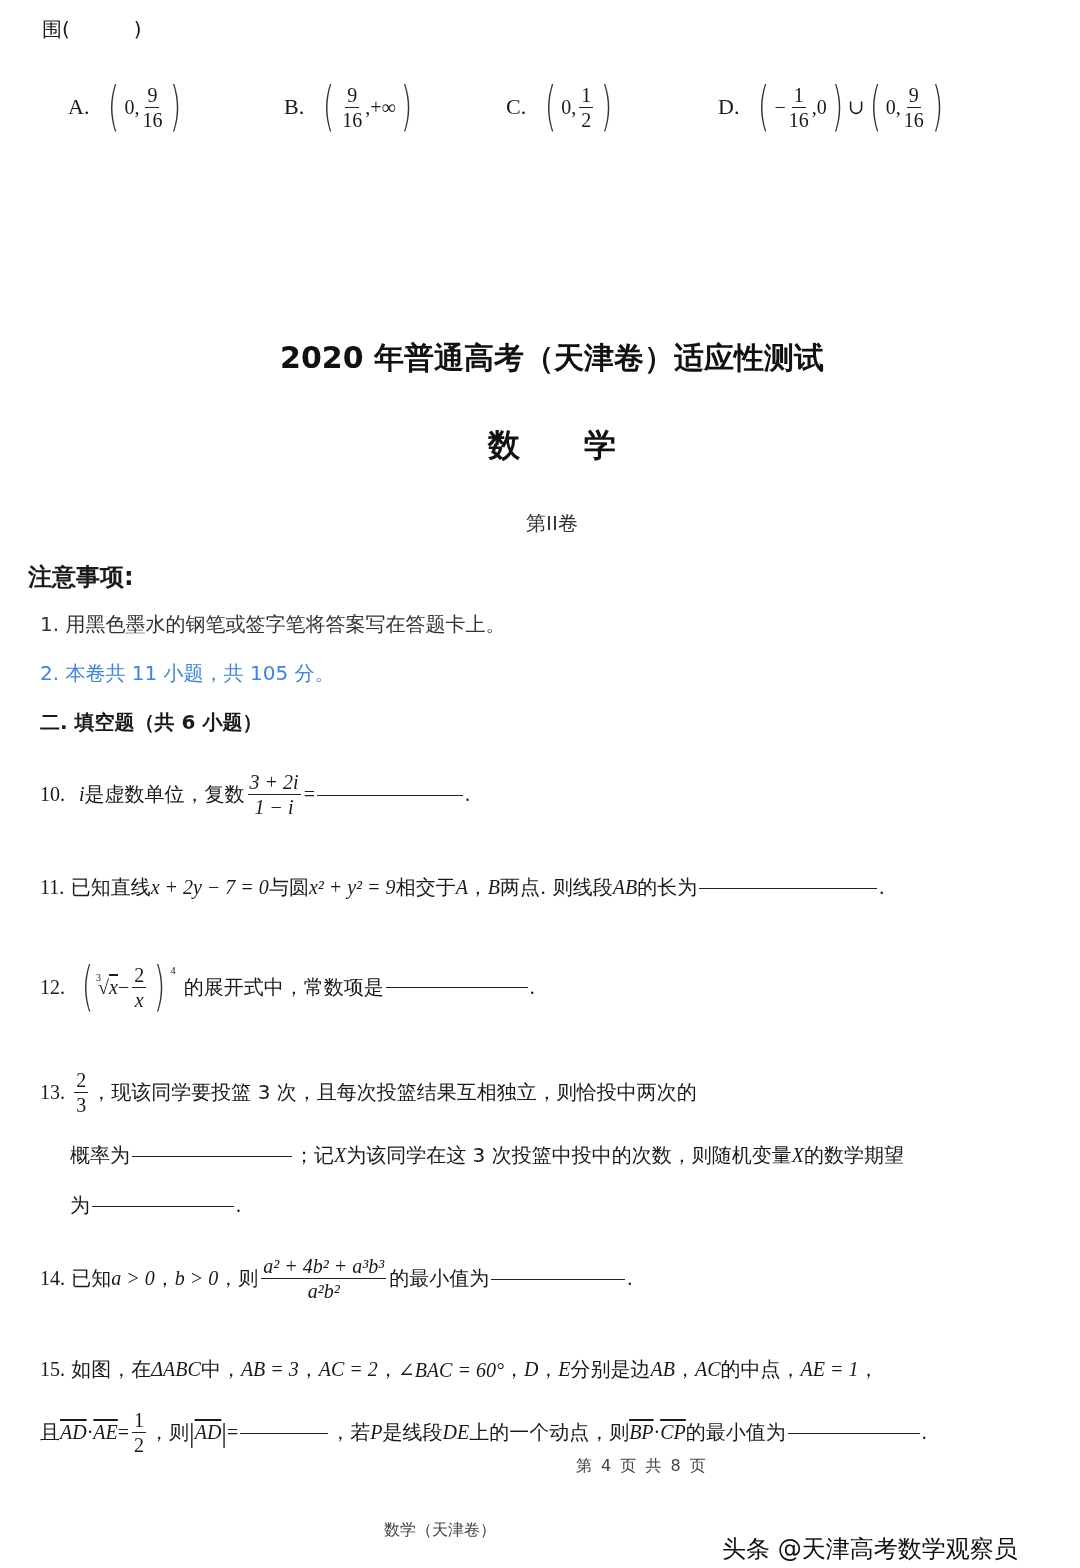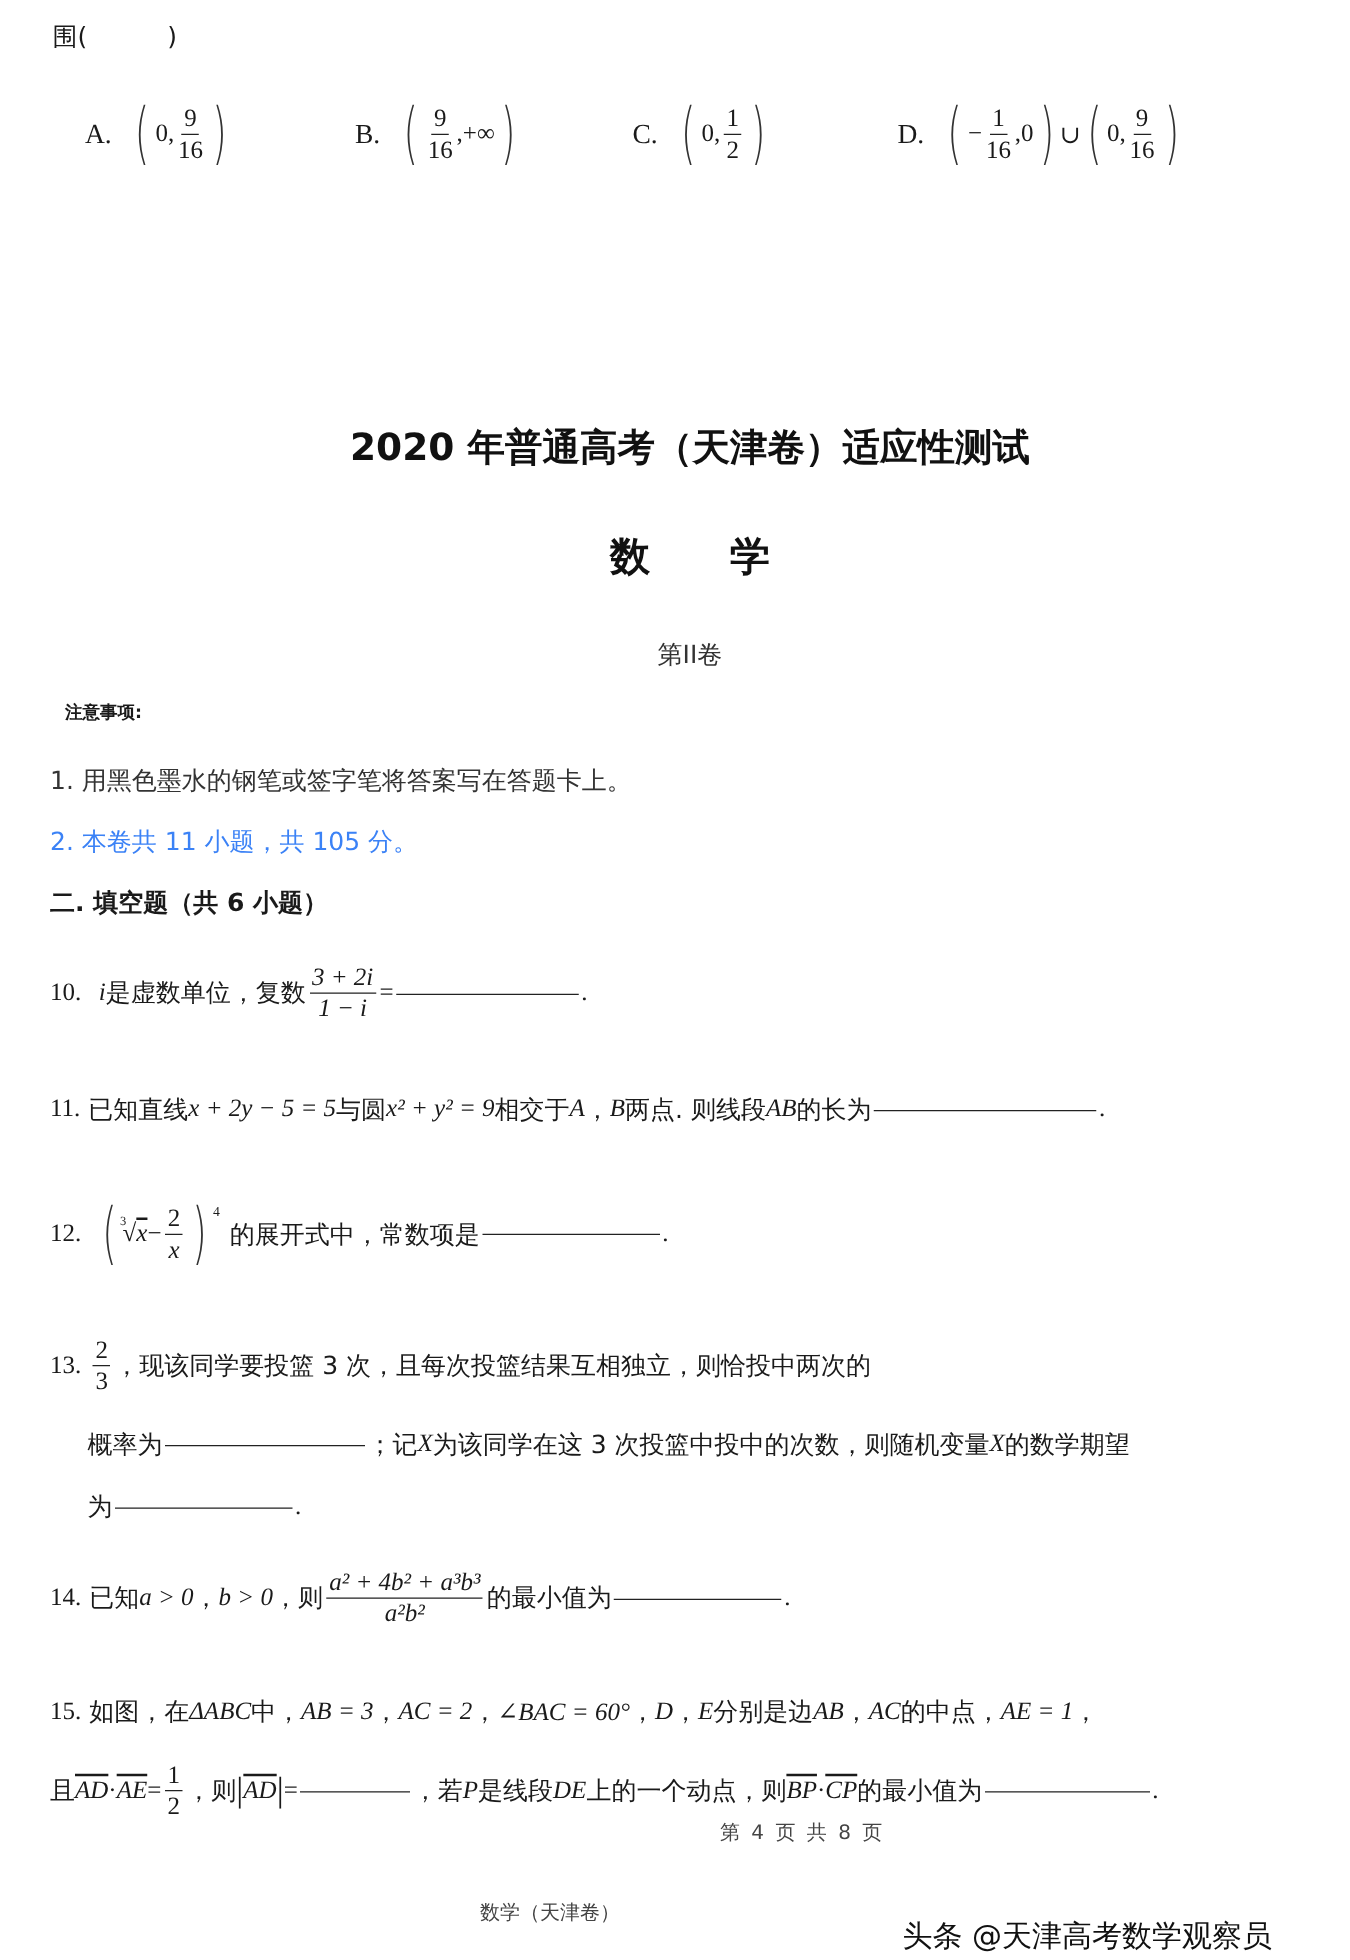--- a/index.html
+++ b/index.html
@@ -81,21 +81,21 @@
       <span class="num">9</span>
       <span class="den">16</span>
     </span>
   <span class="paren">)</span>
 </div>
 
 <div class="abs cjk bold" style="left:0; width:1104px; top:338px; text-align:center; font-size:30px; color:#111;">2020 年普通高考（天津卷）适应性测试</div>
 <div class="abs cjk bold" style="left:0; width:1104px; top:424px; text-align:center; font-size:32px; color:#111;">数　　学</div>
 <div class="abs cjk" style="left:0; width:1104px; top:510px; text-align:center; font-size:20px; color:#333;">第II卷</div>
 
-<div class="abs cjk bold" style="left:52px; top:561px; font-size:14px;">注意事项:</div>
+<div class="abs cjk bold" style="left:28px; top:561px; font-size:24px;">注意事项:</div>
 <div class="abs cjk" style="left:40px; top:611px; font-size:20px; color:#333;">1. 用黑色墨水的钢笔或签字笔将答案写在答题卡上。</div>
 <div class="abs cjk" style="left:40px; top:660px; font-size:20px; color:#3b82f6;">2. 本卷共 11 小题，共 105 分。</div>
 <div class="abs cjk bold" style="left:40px; top:709px; font-size:20px;">二. 填空题（共 6 小题）</div>
 
 <div class="abs line t20" style="left:40px; top:772px;">
   <span class="serif">10.</span>
   <span style="width:14px;display:inline-block"></span>
   <span class="it">i</span>
   <span class="cjk">是虚数单位，复数</span>
   <span class="frac it">
@@ -103,21 +103,21 @@
       <span class="den">1 − i</span>
     </span>
   <span class="serif">=</span>
   <span class="blank" style="width:146px;"></span>
   <span class="serif">.</span>
 </div>
 
 <div class="abs line t20" style="left:40px; top:874px;">
   <span class="serif">11.</span>&nbsp;
   <span class="cjk">已知直线</span>
-  <span class="it">x + 2y − 5 = 5</span>
+  <span class="it">x + 2y − 7 = 0</span>
   <span class="cjk">与圆</span>
   <span class="it">x² + y² = 9</span>
   <span class="cjk">相交于</span>
   <span class="it">A</span>
   <span class="cjk">，</span>
   <span class="it">B</span>
   <span class="cjk">两点. 则线段</span>
   <span class="it">AB</span>
   <span class="cjk">的长为</span>
   <span class="blank" style="width:178px;"></span>

